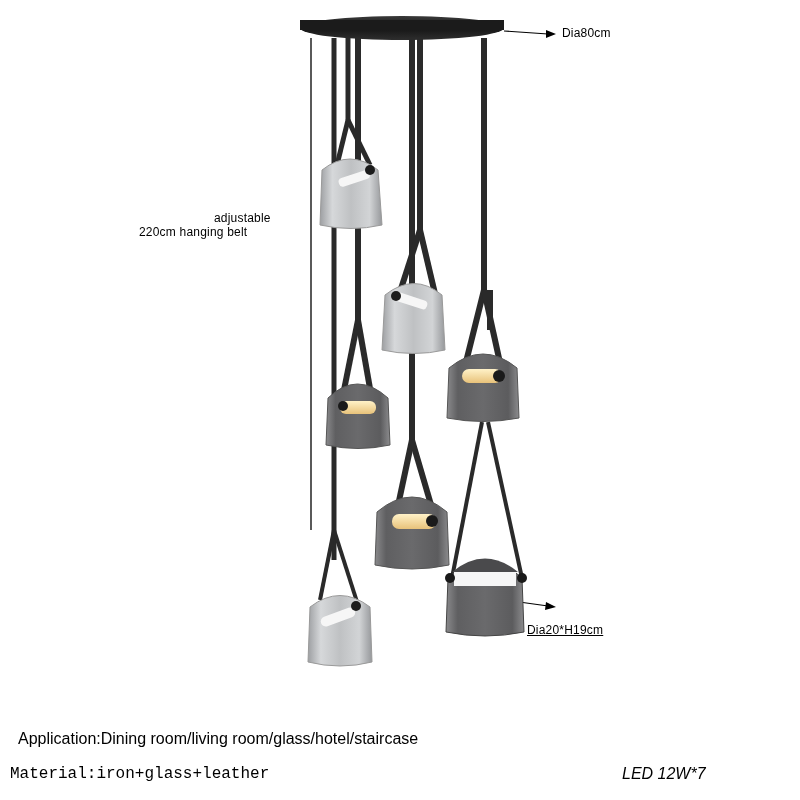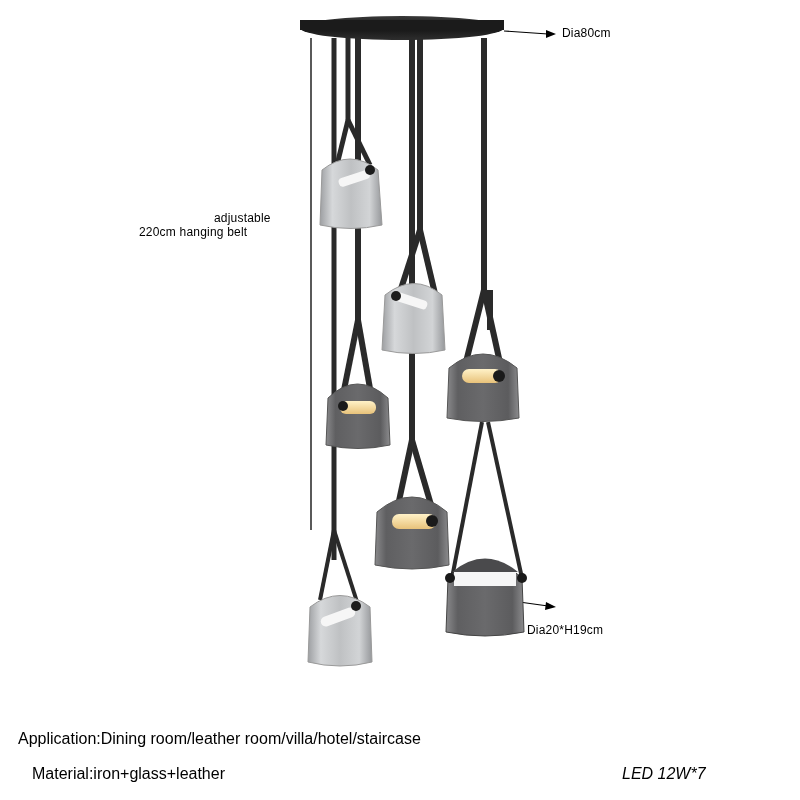--- a/index.html
+++ b/index.html
@@ -128,17 +128,17 @@
   <g>
     <path d="M308,662 L310,607 Q340,584 370,607 L372,662 Q340,670 308,662 Z" fill="url(#clearGrad)" stroke="#9a9a9a" stroke-width="1"></path>
     <rect x="320" y="612" width="36" height="10" rx="5" fill="#f6f6f6" transform="rotate(-20 338 617)"></rect>
     <circle cx="356" cy="606" r="5" fill="#1c1c1c"></circle>
   </g>
 </svg>
 
 <div class="label" style="left:562px; top:26px;">Dia80cm</div>
 <div class="label" style="left:139px; top:177px;margin-top:48px;">220cm hanging belt</div>
 <div class="label" style="left:214px; top:211px;">adjustable</div>
-<div class="label" style="left:527px; top:623px;">Dia20*H19cm</div>
+<div class="label" style="left:527px; top:623px;text-decoration:underline;">Dia20*H19cm</div>
 
-<div class="footer" style="left:18px; top:730px;">Application:Dining room/leather room/villa/hotel/staircase</div>
-<div class="footer" style="left:32px; top:765px;">Material:iron+glass+leather</div>
+<div class="footer" style="left:18px; top:730px;">Application:Dining room/living room/glass/hotel/staircase</div>
+<div class="footer" style="left:10px; top:765px;font-family:Liberation Mono, monospace;">Material:iron+glass+leather</div>
 <div class="footer" style="left:622px; top:765px;font-style:italic;">LED 12W*7</div>
 
 </body></html>

